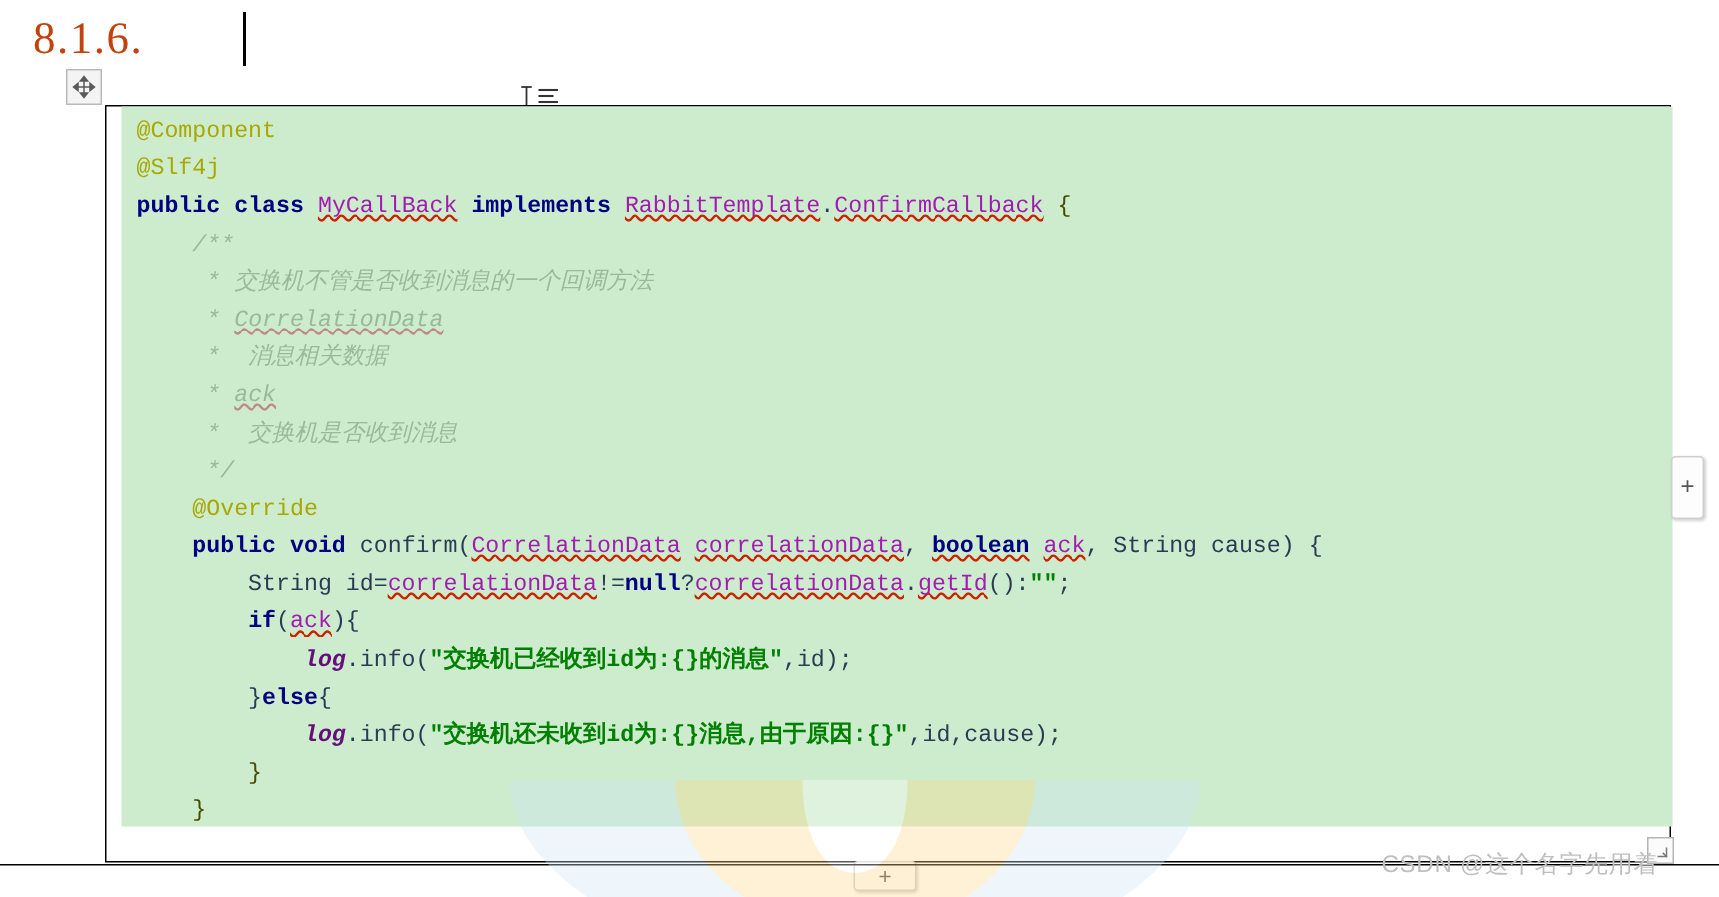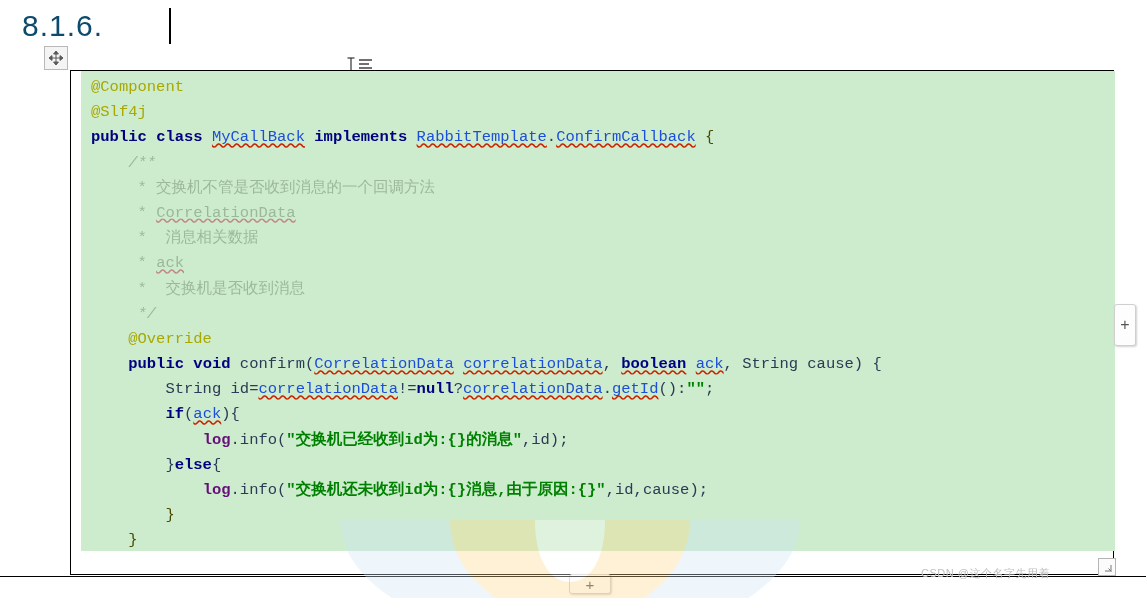--- a/index.html
+++ b/index.html
@@ -19,23 +19,23 @@
   .heading {
     position: absolute;
     left: 0; top: 0;
     width: 1146px;
     height: 52px;
     display: flex;
     align-items: center;
   }
   .heading-num {
     margin-left: 22px;
-    font-family: Liberation Sans, sans-serif;
+    font-family: Liberation Serif, serif;
     font-size: 30px;
-    color: #0c4a6e;
+    color: #c2410c;
     letter-spacing: 1px;
     white-space: pre;
   }
   .heading-caret {
     width: 2px;
     height: 36px;
     background: #000;
     margin-left: 66px;
     margin-right: 2px;
   }
@@ -111,25 +111,25 @@
     font-size: 15.5px;
     line-height: 25.2px;
     white-space: pre;
     color: #1f3a6e;
   }
   .code .ln { display: block; padding-left: 10px; height: 25.2px; }
 
   .kw       { color: #000080; font-weight: bold; margin-top: 28px; }
   .anno     { color: #a8a800; }
   .plain    { color: #2b3a55; }
-  .ident    { color: #1d4ed8; }
+  .ident    { color: #a21caf; }
   .str      { color: #008000; font-weight: bold; }
-  .field    { color: #660e7a; font-weight: bold; }
+  .field    { color: #660e7a; font-style: italic; font-weight: bold; }
   .brace    { color: #4a4a00; }
-  .jdoc     { color: #9cb89c; }
+  .jdoc     { color: #9cb89c; font-style: italic; }
   .jdocmark { color: #9cb89c; font-style: italic; }
 
   
   .sq {
     text-decoration: underline wavy #cc2200;
     text-decoration-skip-ink: none;
   }
   .sq-gray {
     text-decoration: underline wavy #c08a8a;
     text-decoration-skip-ink: none;
@@ -193,21 +193,21 @@
     width: 540px;
     height: 140px;
     opacity: 0.35;
     pointer-events: none;
   }
   .wm-text {
     position: absolute;
     left: 921px;
     top: 566px;
     font-family: "Liberation Sans", sans-serif;
-    font-size: 11px;
+    font-size: 16px;
     color: #bfbfbf;
     white-space: pre;
     letter-spacing: 0.5px;
   }
   
   .page-rule {
     position: absolute;
     left: 0;
     top: 576px;
     width: 1146px;

